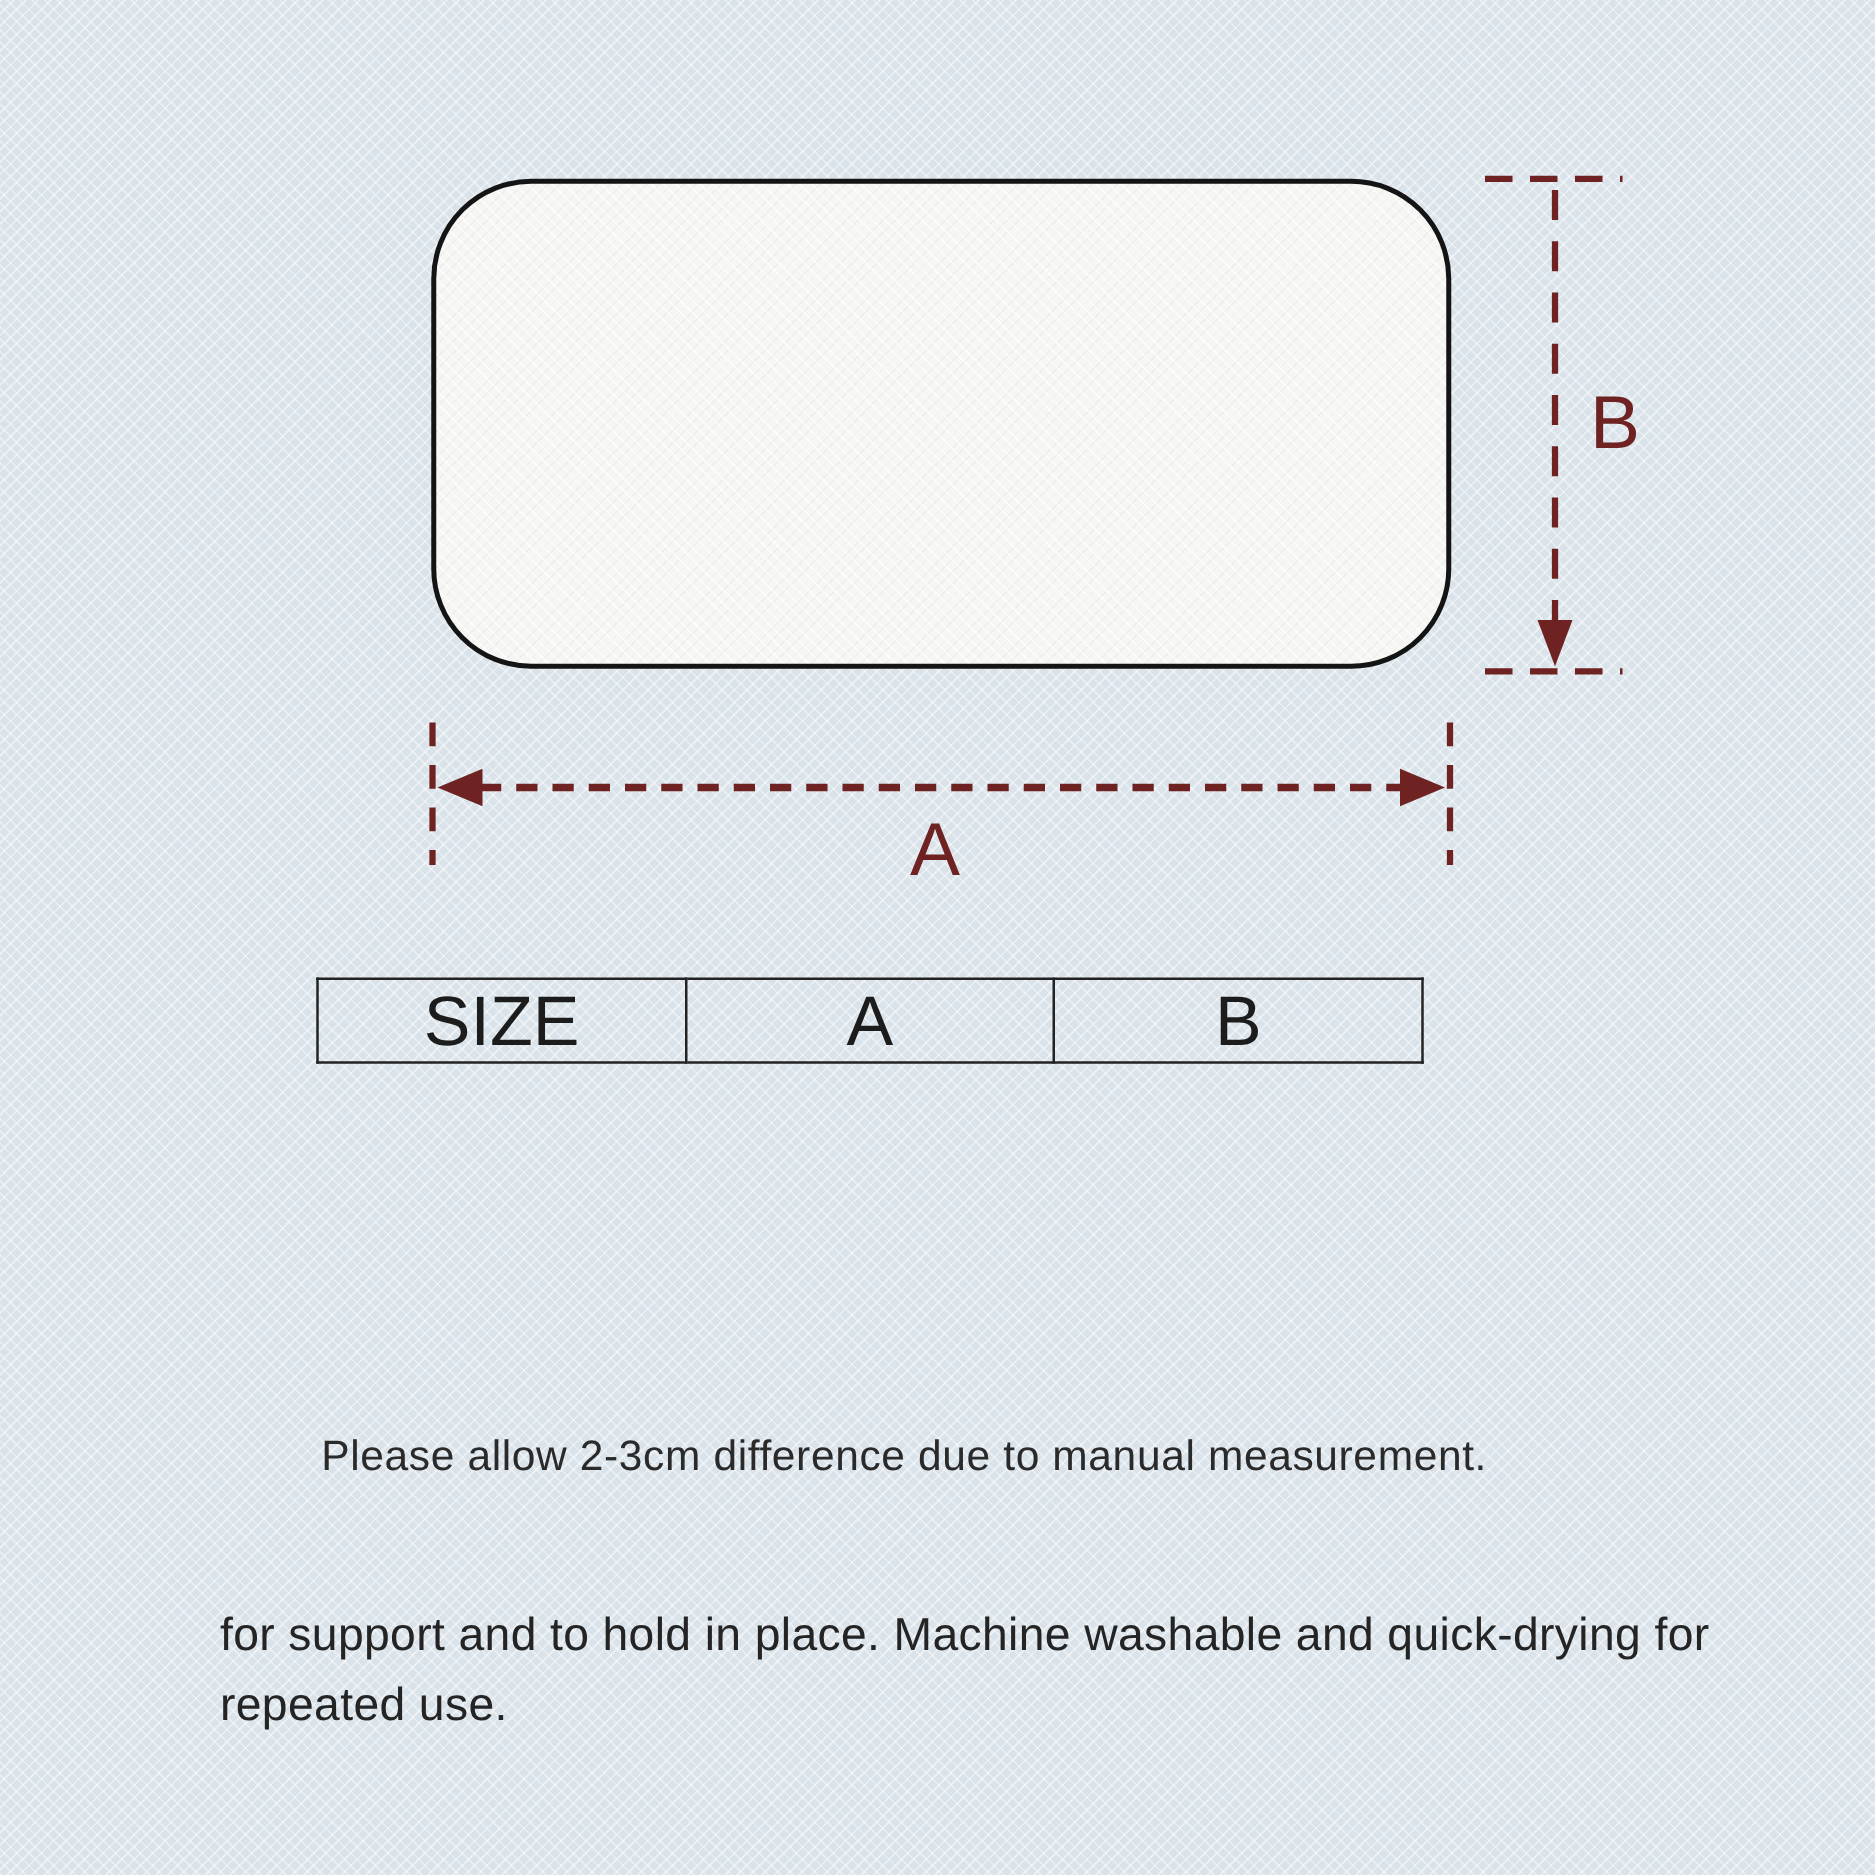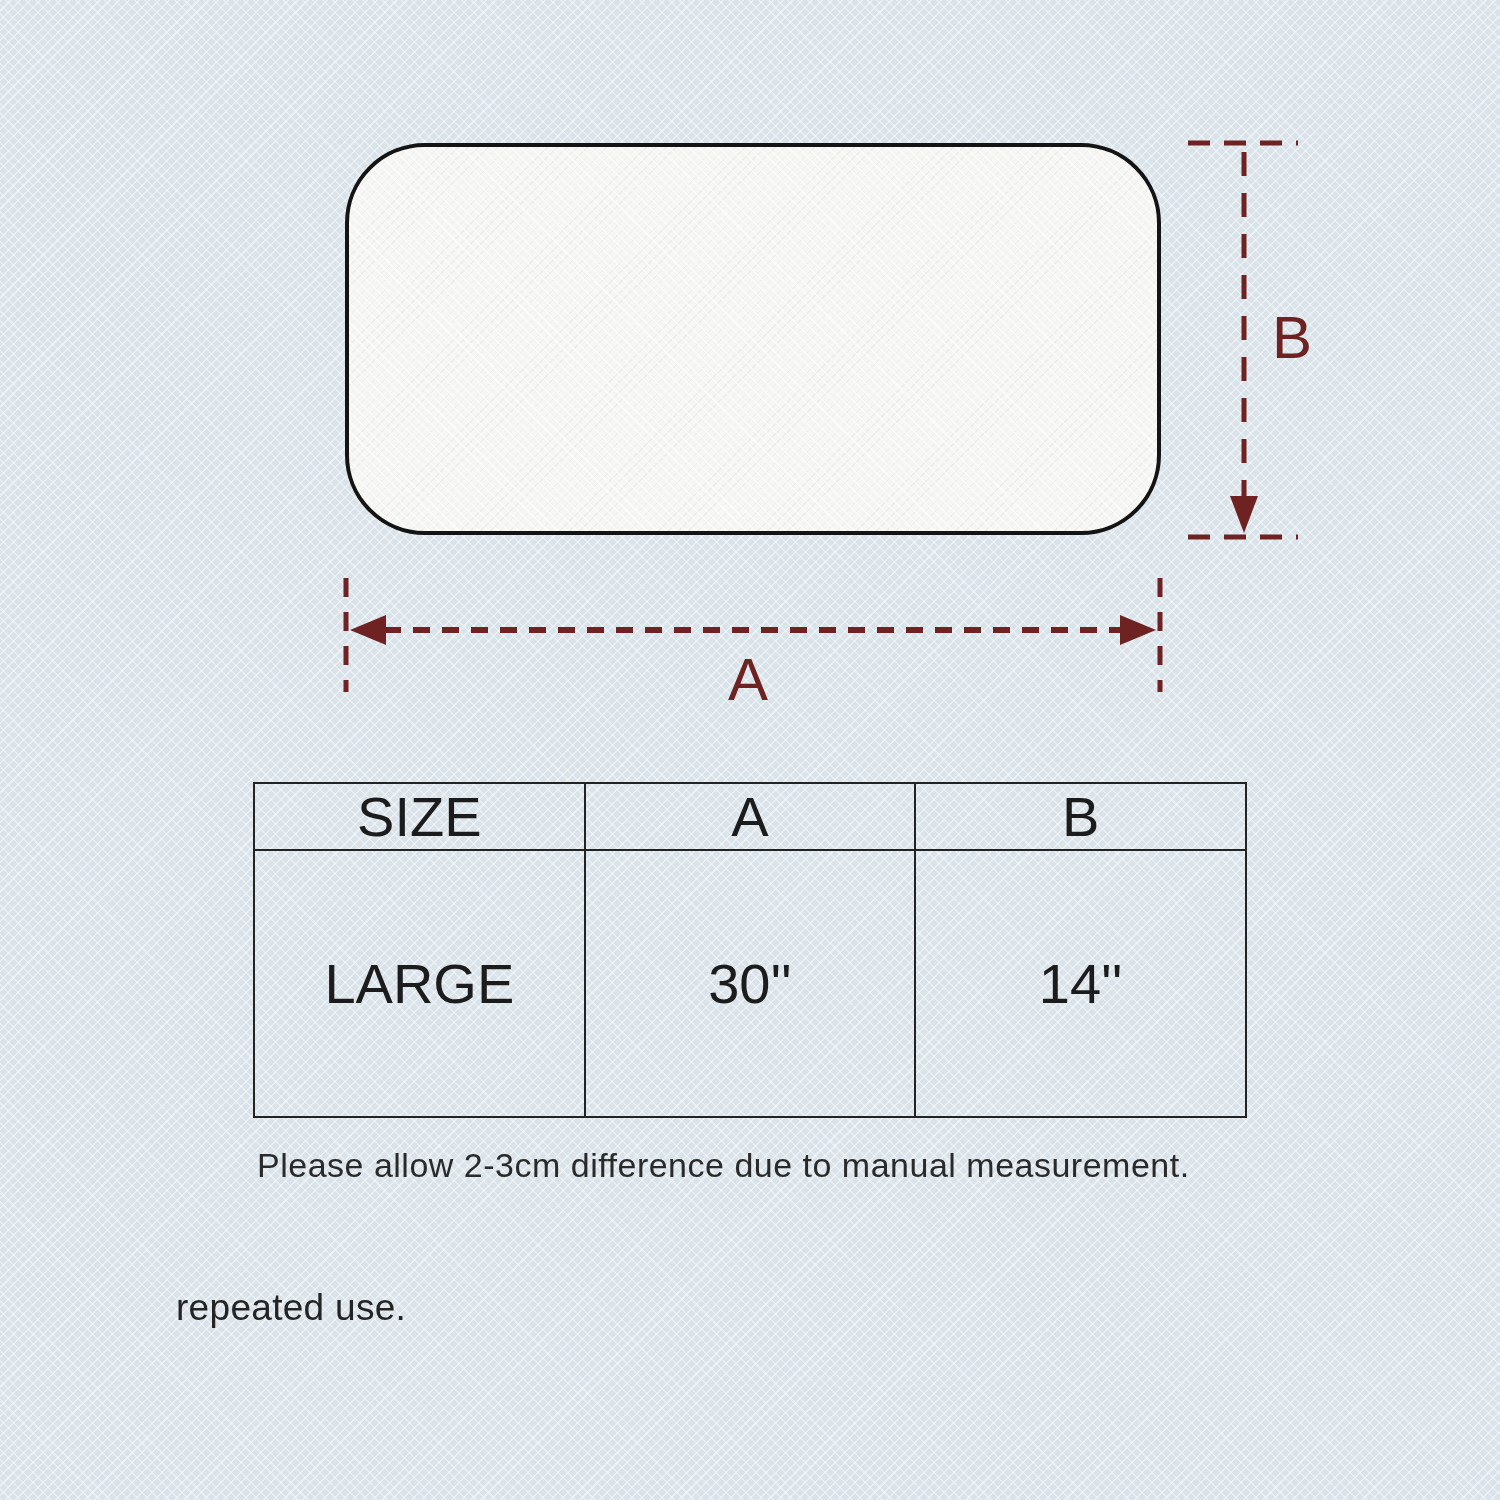--- a/index.html
+++ b/index.html
@@ -54,21 +54,21 @@
     font-size: 60px;
     line-height: 1;
     font-weight: 400;
   }
   .dim-a { left: 728px; top: 650px; }
   .dim-b { left: 1272px; top: 308px; }
   .size-table {
     position: absolute;
     left: 253px;
     top: 782px;
-    width: 994px;
+    width: 886px;
     height: 336px;
     border-collapse: collapse;
     table-layout: fixed;
     font-size: 56px;
     color: #1c1c1c;
   }
   .size-table th,
   .size-table td {
     border: 2px solid #232323;
     text-align: center;
@@ -121,27 +121,23 @@
 
   <table class="size-table">
     <thead>
       <tr>
         <th>SIZE</th>
         <th>A</th>
         <th>B</th>
       </tr>
     </thead>
     <tbody>
-      <tr>
-        <td>LARGE</td>
-        <td>30''</td>
-        <td>14''</td>
-      </tr>
     </tbody>
   </table>
 
   <div class="note">Please allow 2-3cm difference due to manual measurement.</div>
 
   <div class="description">
+    <div>for support and to hold in place. Machine washable and quick-drying for</div>
     <div>repeated use.</div>
   </div>
 
 </div>
 
 </body></html>

